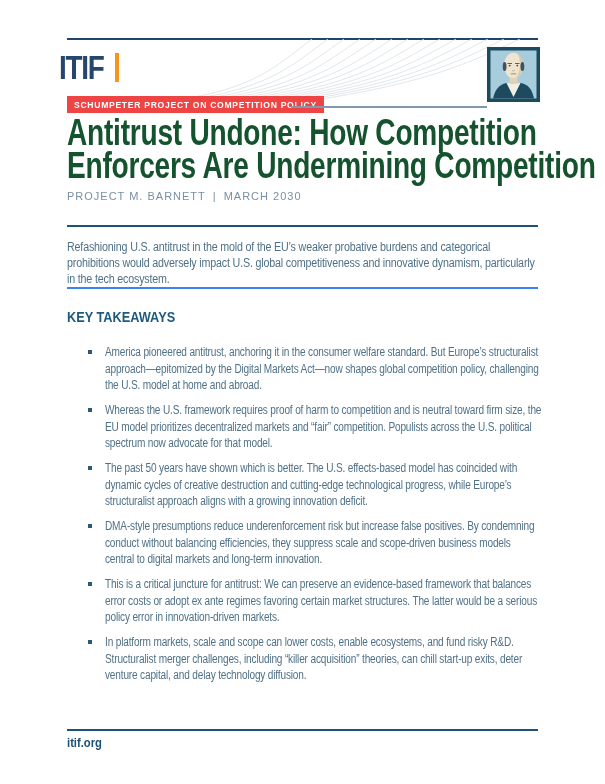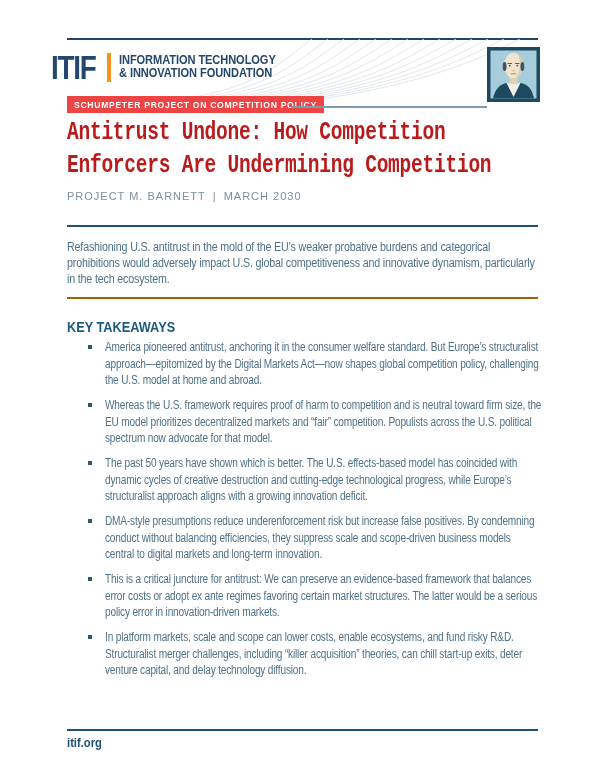--- a/index.html
+++ b/index.html
@@ -3,43 +3,43 @@
 <meta charset="utf-8">
 <style>
   * { margin:0; padding:0; box-sizing:border-box; }
   html,body { background:#ffffff; }
   body { font-family:"Liberation Sans","DejaVu Sans",sans-serif; }
   .page { position:relative; width:605px; height:784px; background:#ffffff; overflow:hidden; }
 
   
   .top-rule { position:absolute; left:67px; top:38px; width:471px; height:2px; background:#22456A; }
   .curves { position:absolute; left:67px; top:39px; width:471px; height:67px; }
-  .logo-row { position:absolute; left:51px; top:49px; height:36px; display:flex; align-items:center; }
+  .logo-row { position:absolute; left:59px; top:49px; height:36px; display:flex; align-items:center; }
   .logo-acronym { font-size:34px; font-weight:bold; color:#24476B; letter-spacing:-1.5px;
                   transform:scaleX(0.82); transform-origin:0 50%; display:inline-block; white-space:nowrap; }
   .logo-bar { width:3.5px; height:29px; background:#F6941E; margin-left:2px; margin-right:8px; flex:none; }
   .logo-name span { display:block; font-size:12.6px; font-weight:bold; color:#24476B; line-height:13.5px;
                     letter-spacing:-0.1px; transform:scaleX(0.88); transform-origin:0 0; white-space:nowrap; }
   .banner { position:absolute; left:67px; top:96px; background:#ef4444; color:#ffffff;
             font-size:8.6px; font-weight:bold; letter-spacing:0.7px; padding:3.5px 7px; white-space:nowrap; }
   .steel-line { position:absolute; left:291px; top:106px; width:196px; height:1.5px; background:#8099AC; }
   .portrait { position:absolute; left:487px; top:47px; width:53px; height:55px; }
 
   
   .content { position:absolute; left:67px; top:116px; width:471px; }
-  h1 { font-weight:bold; color:#b91c1c; font-size:25px; line-height:33px; letter-spacing:-0.3px;font-family:Liberation Mono, monospace; }
+  h1 { font-weight:bold; color:#14532d; font-size:36px; line-height:33px; letter-spacing:-0.3px; }
   h1 .t-line { display:block; transform:scaleX(0.78); transform-origin:0 0; white-space:nowrap; width:640px; }
   .byline { margin-top:8px; font-size:11px; letter-spacing:1px; color:#7B8FA2; }
   .byline .sep { margin:0 7px; }
-  .abstract { margin-top:23px; border-top:2px solid #1D5379; border-bottom:2px solid #a16207; padding:12px 0 10px 0; }
+  .abstract { margin-top:23px; border-top:2px solid #1D5379; border-bottom:2px solid #3b82f6; padding:12px 0 0 0; }
   .abstract p { display:inline-block; width:540px; transform:scaleX(0.87); transform-origin:0 0;
                 font-size:12.3px; line-height:16px; letter-spacing:-0.2px; color:#4F7187; }
   h2 { margin-top:19px; font-size:15px; font-weight:bold; color:#1E5A80; letter-spacing:0;
        transform:scaleX(0.85); transform-origin:0 0; white-space:nowrap; }
-  ul { list-style:none; margin-top:4px; }
+  ul { list-style:none; margin-top:19px; }
   li { position:relative; padding-left:38px; margin-bottom:8.5px; }
   .sq { position:absolute; left:21px; top:6px; width:4px; height:4px; background:#2B5A77; }
   .cond-text { display:inline-block; width:520px; transform:scaleX(0.84); transform-origin:0 0;
                font-size:12px; line-height:16.5px; letter-spacing:-0.2px; color:#4F7187; }
 
   
   .footer-rule { position:absolute; left:67px; top:729px; width:471px; height:2px; background:#1D5379; }
   .footer-link { position:absolute; left:67px; top:736px; font-size:12.5px; font-weight:bold; color:#1D5075;
                  text-decoration:none; transform:scaleX(0.9); transform-origin:0 0; display:inline-block; }
 </style>
@@ -65,24 +65,20 @@
       <path d="M 165 66.5 C 315 52, 360 24, 405 0"></path>
       <path d="M 179 66.5 C 329 50.8, 376 23, 421 0"></path>
       <path d="M 193 66.5 C 343 49.6, 392 22, 437 0"></path>
       <path d="M 207 66.5 C 357 48.4, 408 21, 453 0"></path>
     </g>
   </svg>
 
   <div class="logo-row">
     <span class="logo-acronym">ITIF</span>
     <span class="logo-bar"></span>
-    <span class="logo-name">
-      <span>INFORMATION TECHNOLOGY</span>
-      <span>&amp; INNOVATION FOUNDATION</span>
-    </span>
   </div>
 
   <div class="banner">SCHUMPETER PROJECT ON COMPETITION POLICY</div>
   <div class="steel-line"></div>
 
   <div class="portrait">
     <svg viewBox="0 0 53 55" width="53" height="55" aria-hidden="true">
       <rect x="0" y="0" width="53" height="55" fill="#1D4A5E"></rect>
       <rect x="3.5" y="3.5" width="46" height="48" fill="#A7CDDD"></rect>
       <path d="M6,51.5 C8,42 13,37.5 19,36 L34,36 C41,37.5 45,42 47,51.5 Z" fill="#1D4A5E"></path>

